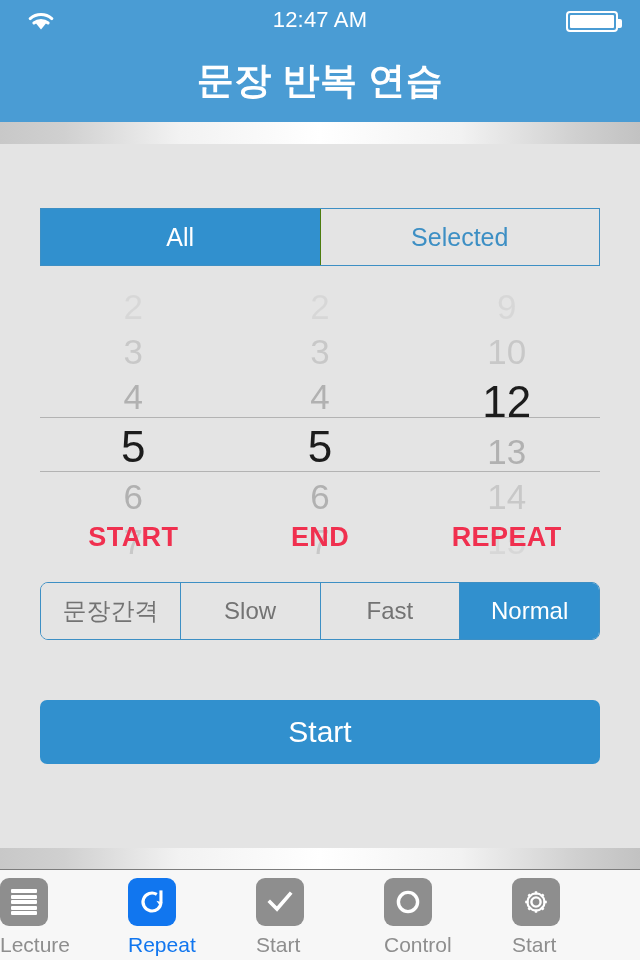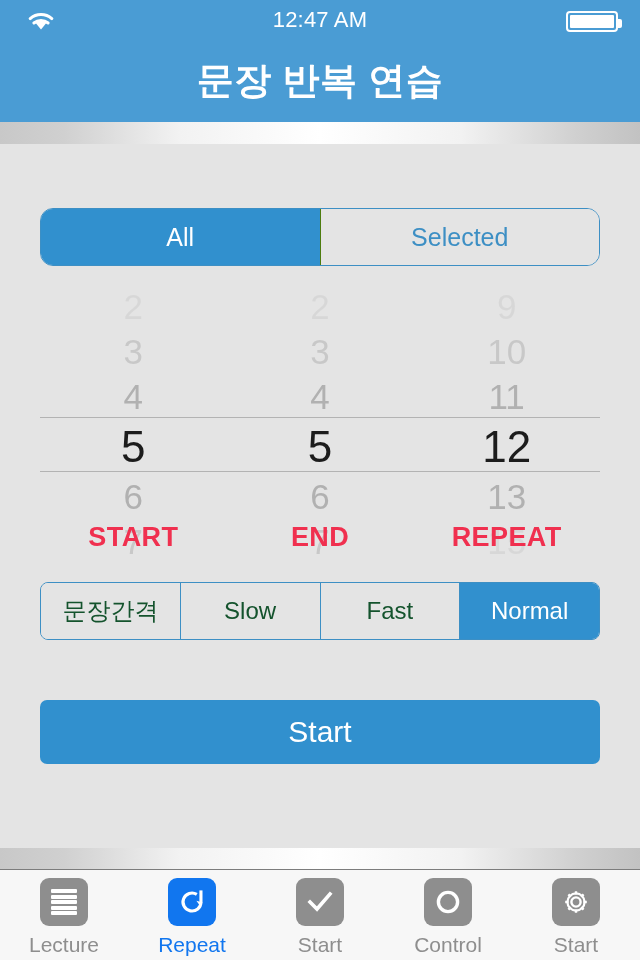--- a/index.html
+++ b/index.html
@@ -55,21 +55,21 @@
 
   
   .content{
     position:absolute; top:144px; left:0; width:640px; height:704px;
     background:#e4e4e4;
   }
 
   
   .seg-top{
     position:absolute; left:40px; top:64px; width:560px; height:58px;
-    border:1px solid #3d8fc4; border-radius:13px; overflow:hidden;
+    border:1px solid #3d8fc4; border-radius:0; overflow:hidden;
     display:flex;
   }
   .seg-top .seg{
     flex:1 1 0; display:flex; align-items:center; justify-content:center;
     font-size:25px; color:#3d8fc4; background:#e4e4e4;
   }
   .seg-top .seg.active{ background:#3190ce; color:#ffffff; }
   .seg-top .seg + .seg{ border-left:1px solid #4d7c0f; }
 
   
@@ -107,41 +107,41 @@
   }
 
   
   .seg-speed{
     position:absolute; left:40px; top:438px; width:560px; height:58px;
     border:1px solid #3d8fc4; border-radius:8px; overflow:hidden;
     display:flex;
   }
   .seg-speed .seg{
     flex:1 1 0; display:flex; align-items:center; justify-content:center;
-    font-size:24px; color:#14532d; background:#e4e4e4;
+    font-size:24px; color:#737373; background:#e4e4e4;
   }
   .seg-speed .seg.active{ background:#3190ce; color:#ffffff; }
   .seg-speed .seg + .seg{ border-left:1px solid #3d8fc4; }
 
   
   .start-btn{
     position:absolute; left:40px; top:556px; width:560px; height:64px;
     background:#3190ce; border:none; border-radius:7px;
     color:#ffffff; font-size:30px; font-family:inherit;
     display:flex; align-items:center; justify-content:center;
   }
 
   
   .tabbar{
     position:absolute; top:870px; left:0; width:640px; height:90px;
     background:#f7f7f7; display:flex;
   }
   .tab{
     flex:1 1 0; display:flex; flex-direction:column;
-    align-items:center; justify-content:flex-start; padding-top:8px;
+    align-items:flex-start; justify-content:flex-start; padding-top:8px;
   }
   .tab .ico{
     width:48px; height:48px; border-radius:9px; background:#8e8e8e;
     display:flex; align-items:center; justify-content:center;
   }
   .tab.active .ico{ background:#1176ef; }
   .tab .lbl{ margin-top:7px; font-size:21px; color:#8e8e8e; }
   .tab.active .lbl{ color:#1176ef; }
   .lines{ width:26px; height:26px; display:flex; flex-direction:column;
           justify-content:space-between; }
@@ -200,23 +200,23 @@
           <div class="it d1">6</div>
           <div class="it d2">7</div>
           <div class="it d3">8</div>
         </div>
       </div>
 
       <div class="wheel">
         <div class="items" style="top:-8px">
           <div class="it d3">9</div>
           <div class="it d2">10</div>
-          <div class="it d1">11</div>
           <div class="it sel">12</div>
           <div class="it d1">13</div>
+          <div class="it d2">14</div>
           <div class="it d3">15</div>
         </div>
       </div>
 
       <div class="sel-band"></div>
     </div>
 
     <div class="wheel-labels">
       <div class="wl">START</div>
       <div class="wl">END</div>

